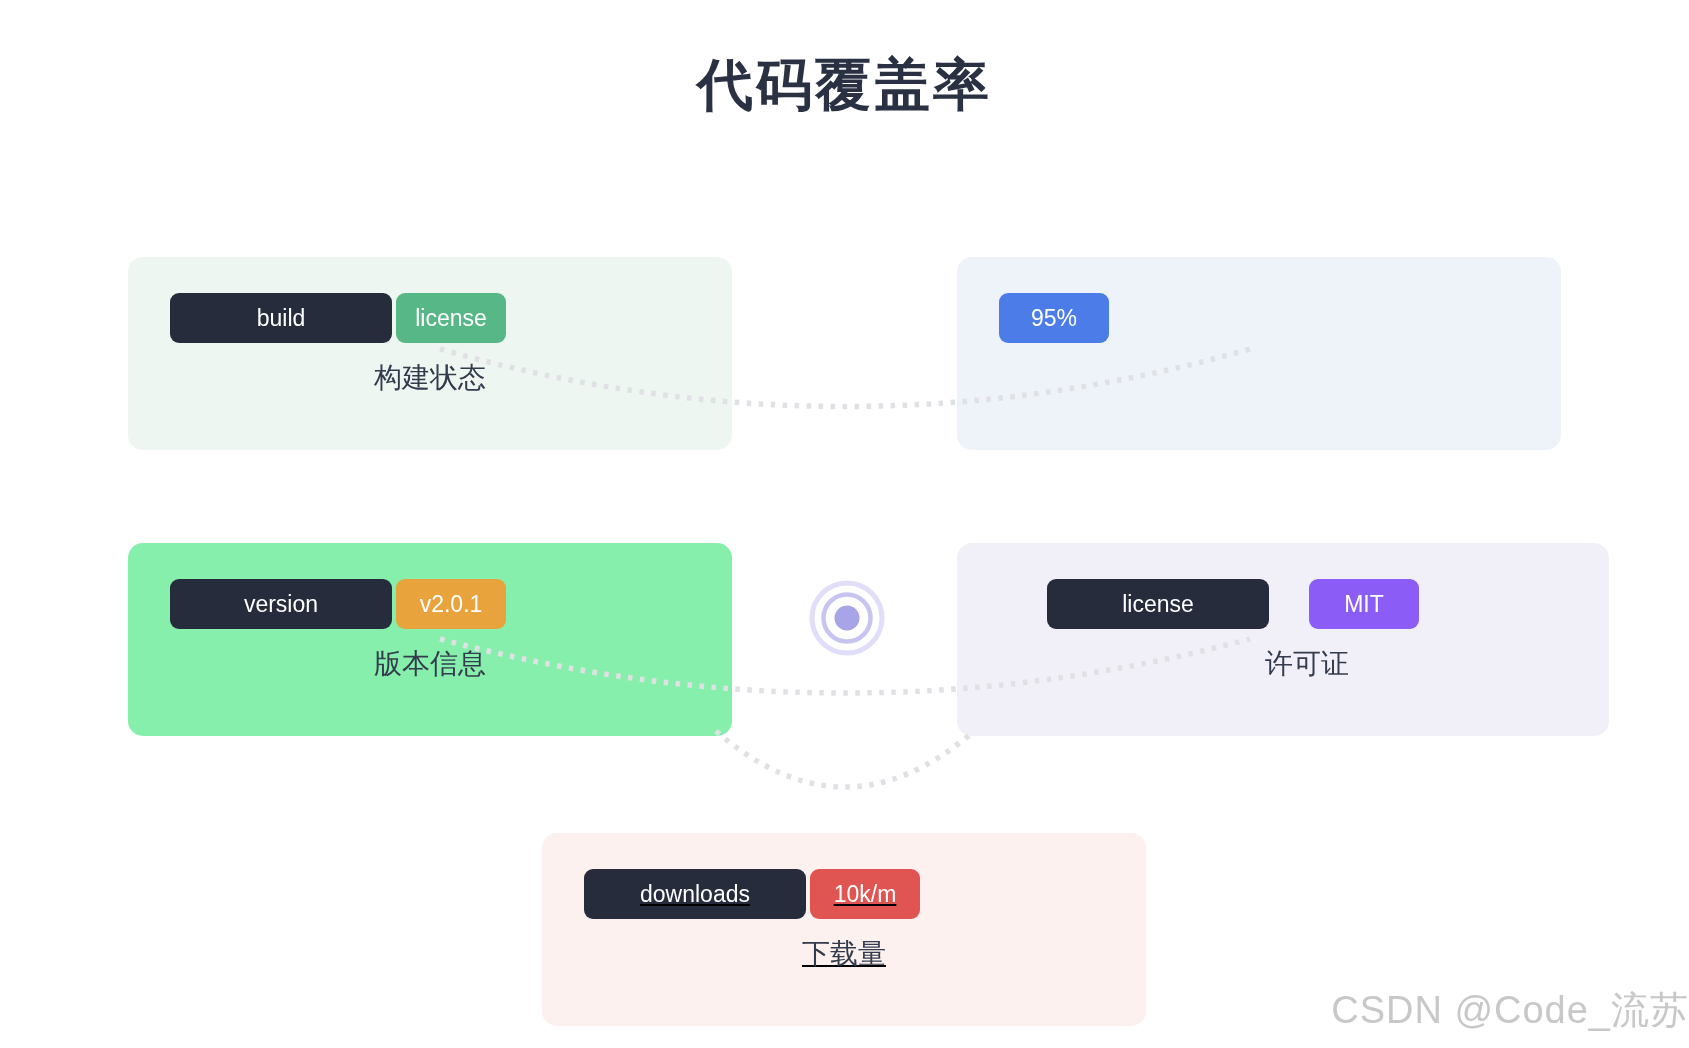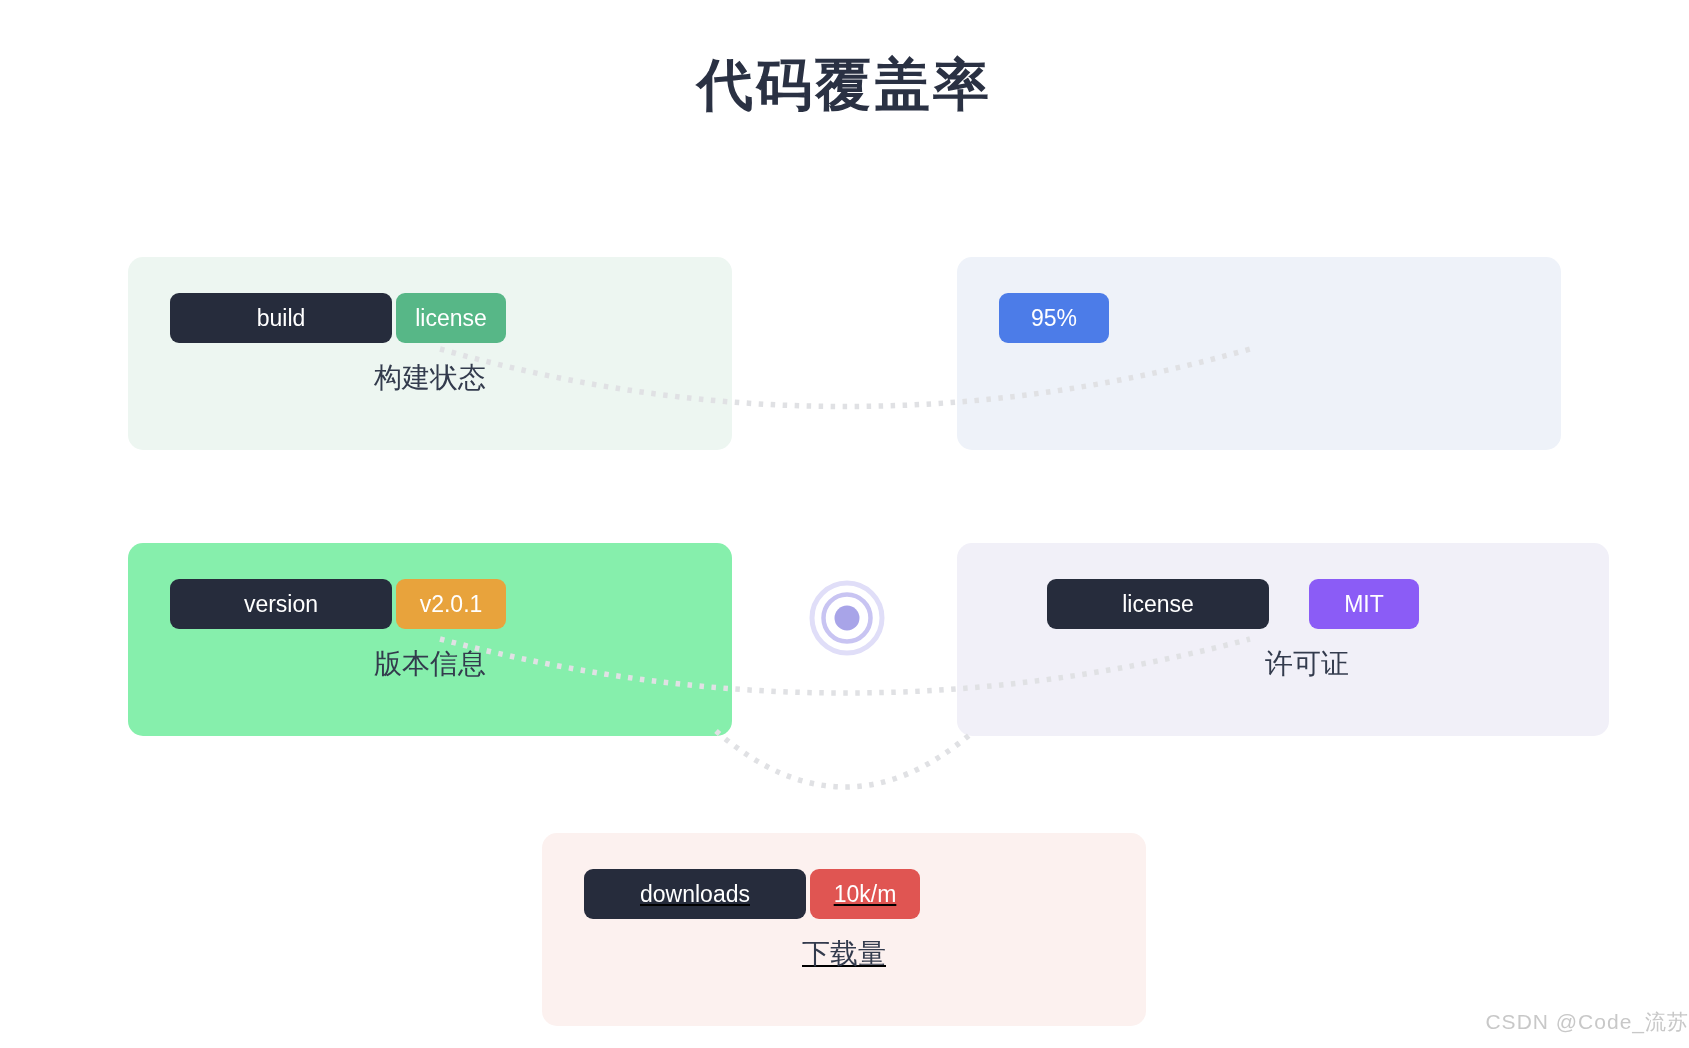--- a/index.html
+++ b/index.html
@@ -41,21 +41,21 @@
     font-size:28px;color:#333b4d;
   }
   
   .overlay{
     position:absolute;left:0;top:0;width:1689px;height:1048px;
     z-index:1;pointer-events:none;
   }
   
   .watermark{
     position:absolute;right:0;bottom:12px;z-index:3;
-    font-size:21px;letter-spacing:1px;margin-left:30px;
+    font-size:38px;letter-spacing:1px;margin-left:30px;
   }
 </style>
 </head>
 <body>
 
 <div class="stage">
 
   <h1 class="page-title" style="color: rgb(42, 49, 67);">代码覆盖率</h1>
 
   <div>

